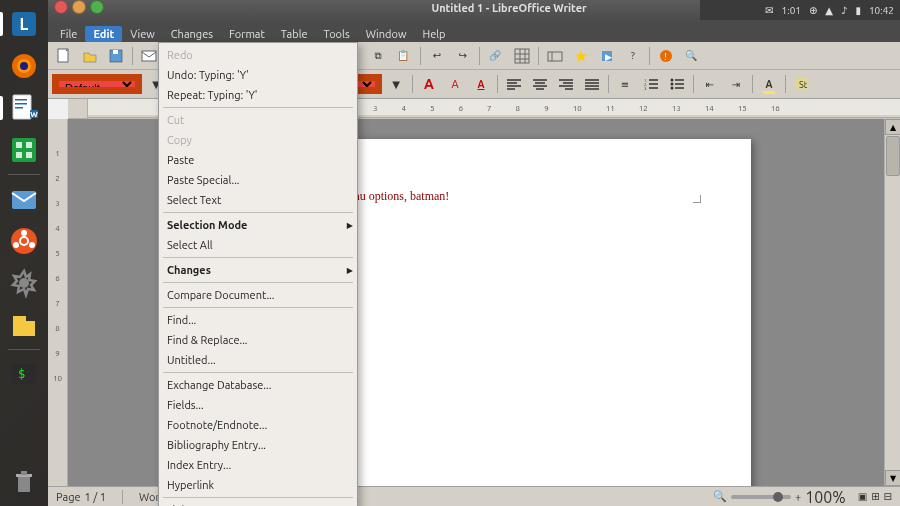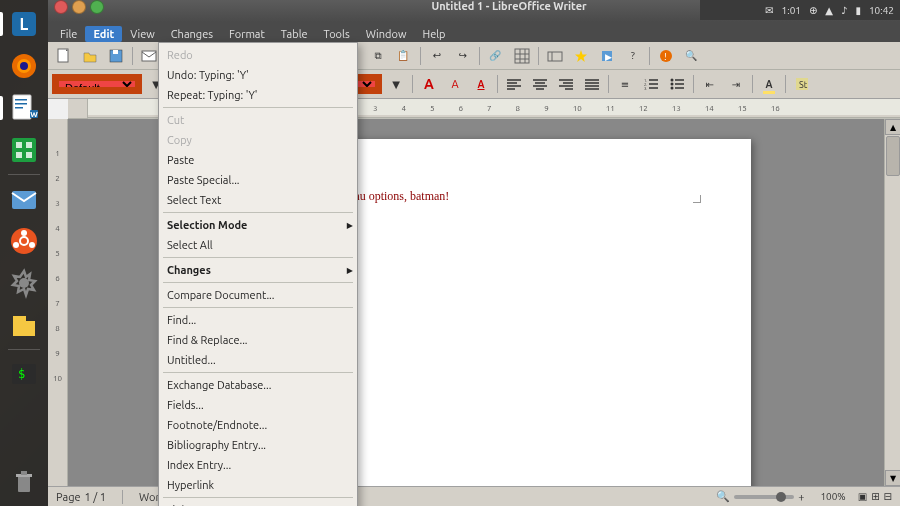--- a/index.html
+++ b/index.html
@@ -75,22 +75,22 @@
       display: flex;
       flex-direction: column;
       background: #f0f0f0;
     }
 
     
     .title-bar {
       height: 22px;
       background: linear-gradient(to bottom, #5c5c5c, #4a4a4a);
       display: flex;
-      align-items: flex-start;
-      padding: 0 6px;
+      align-items: flex-end;
+      padding: 8px 6px;
       gap: 20px;
     }
     .window-buttons {
       display: flex;
       gap: 4px;
     }
     .win-btn {
       width: 14px;
       height: 14px;
       border-radius: 50%;
@@ -754,21 +754,21 @@
       <div class="status-separator"></div>
       <div class="status-item">
         <span>English (UK)</span>
       </div>
       <div class="zoom-bar">
         <span style="cursor:pointer">🔍</span>
         <div class="zoom-slider">
           <div class="zoom-thumb"></div>
         </div>
         <span style="cursor:pointer">+</span>
-        <span style="font-size:10px;color:#333;margin-left:12px">100%</span>
+        <span style="font-size:16px;color:#333;margin-left:0">100%</span>
 
         <span style="cursor:pointer;font-size:10px;margin-left:8px">▣</span>
         <span style="cursor:pointer;font-size:10px">⊞</span>
         <span style="cursor:pointer;font-size:10px">⊟</span>
       </div>
     </div>
 
     <div class="dropdown-menu">
       <div class="dropdown-item disabled">
         <span>Redo</span>

